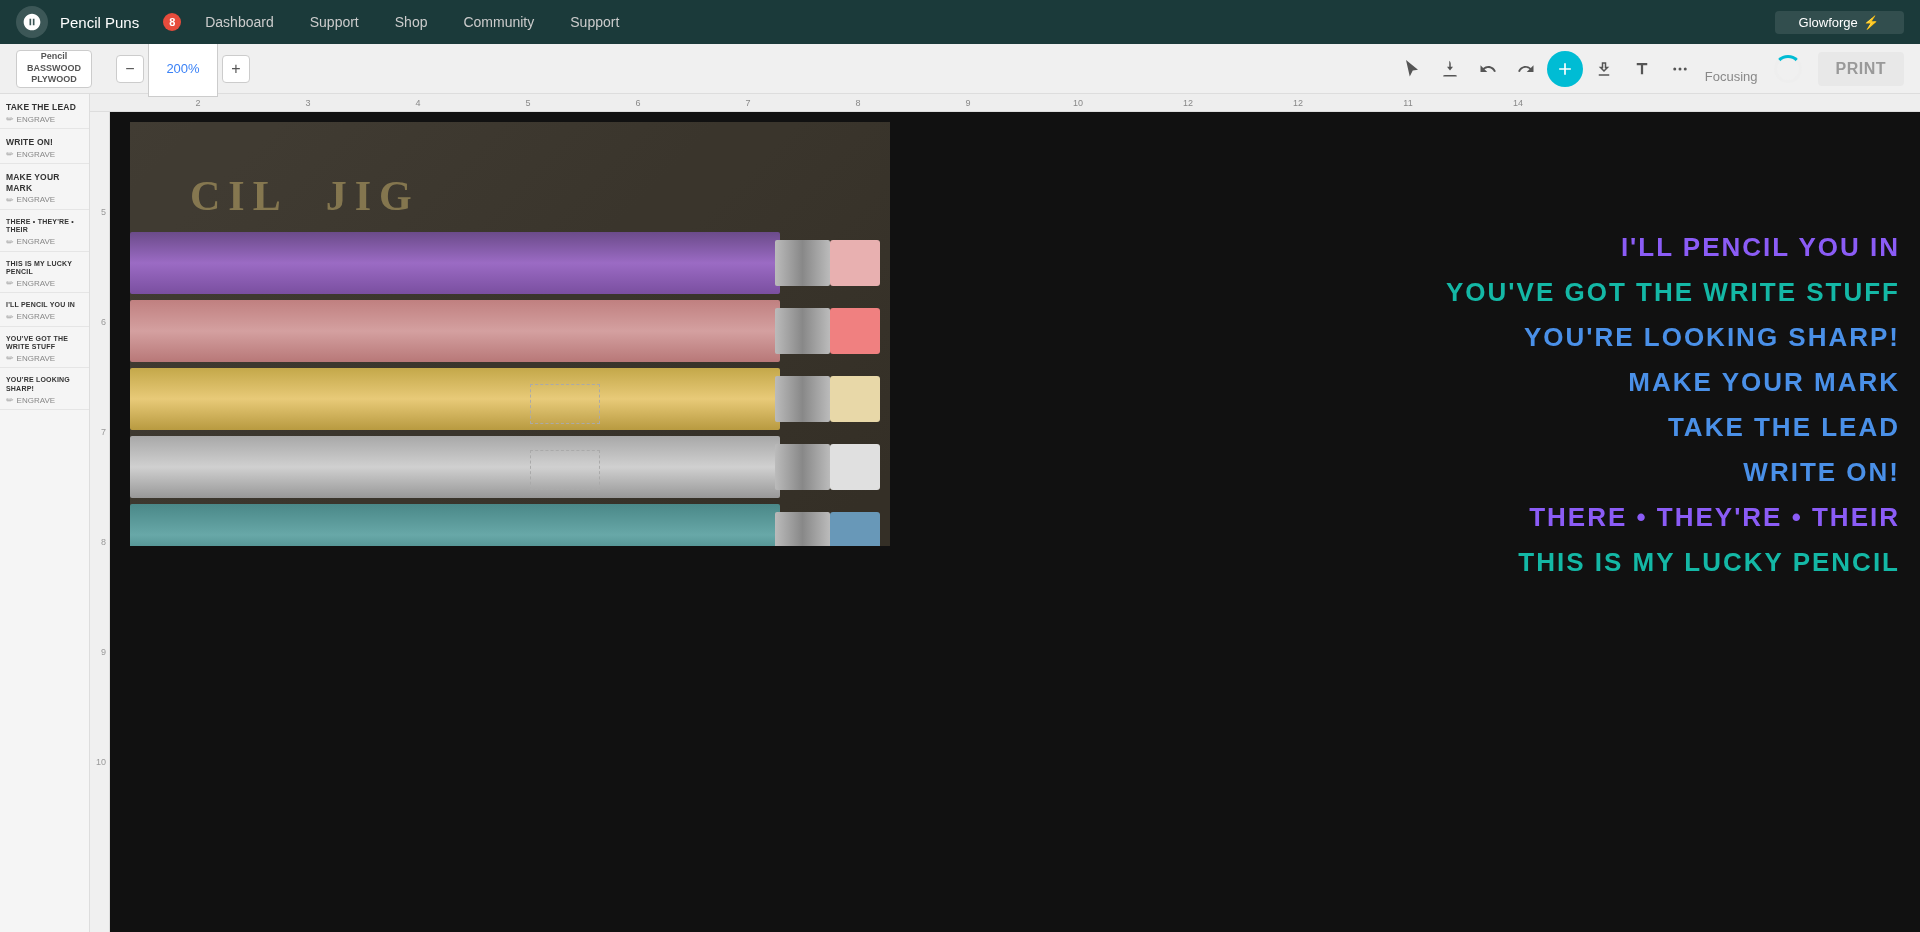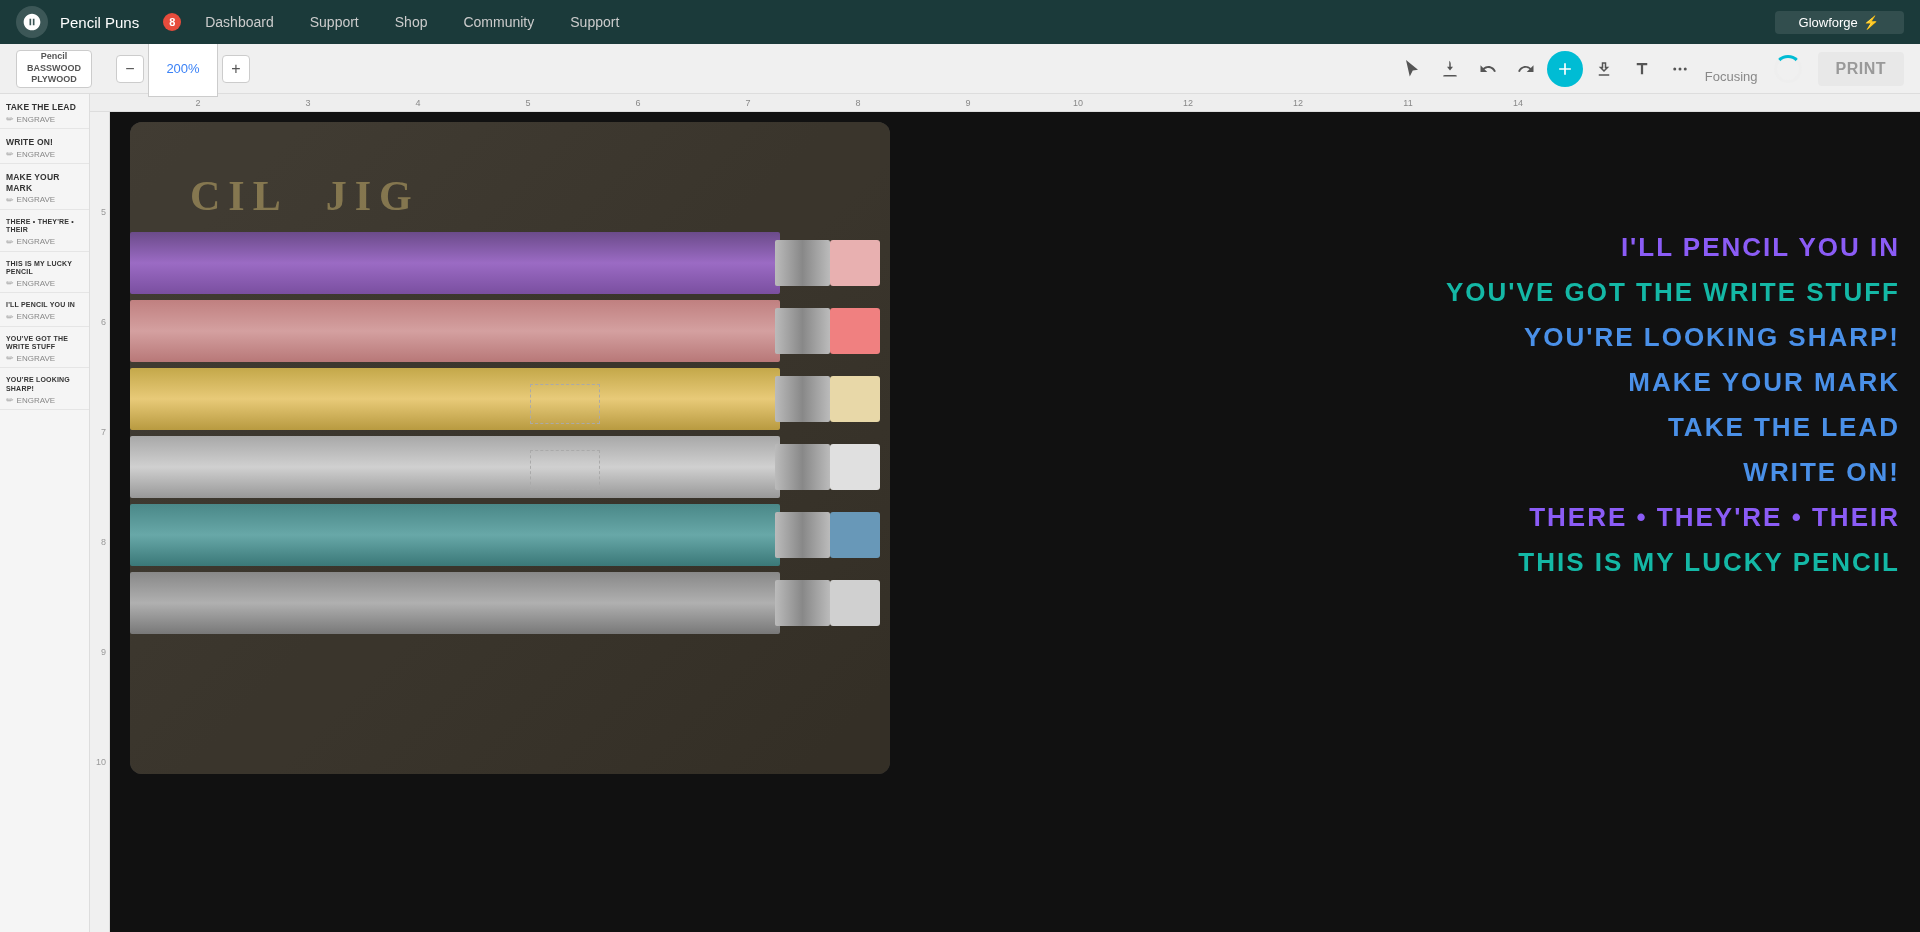--- a/index.html
+++ b/index.html
@@ -260,23 +260,23 @@
       position: relative;
       overflow: hidden;
     }
 
     
     .image-area {
       position: absolute;
       top: 10px;
       left: 20px;
       width: 760px;
-      height: 652px;
+      height: 424px;
       background: #3a3a3a;
-      border-radius: 12px;
+      border-radius: 0;
       overflow: hidden;
     }
     .image-bg {
       width: 100%;
       height: 100%;
       background: linear-gradient(135deg, #2a2a2a 0%, #1a1a1a 100%);
       position: relative;
     }
     
     .cardboard-bg {

